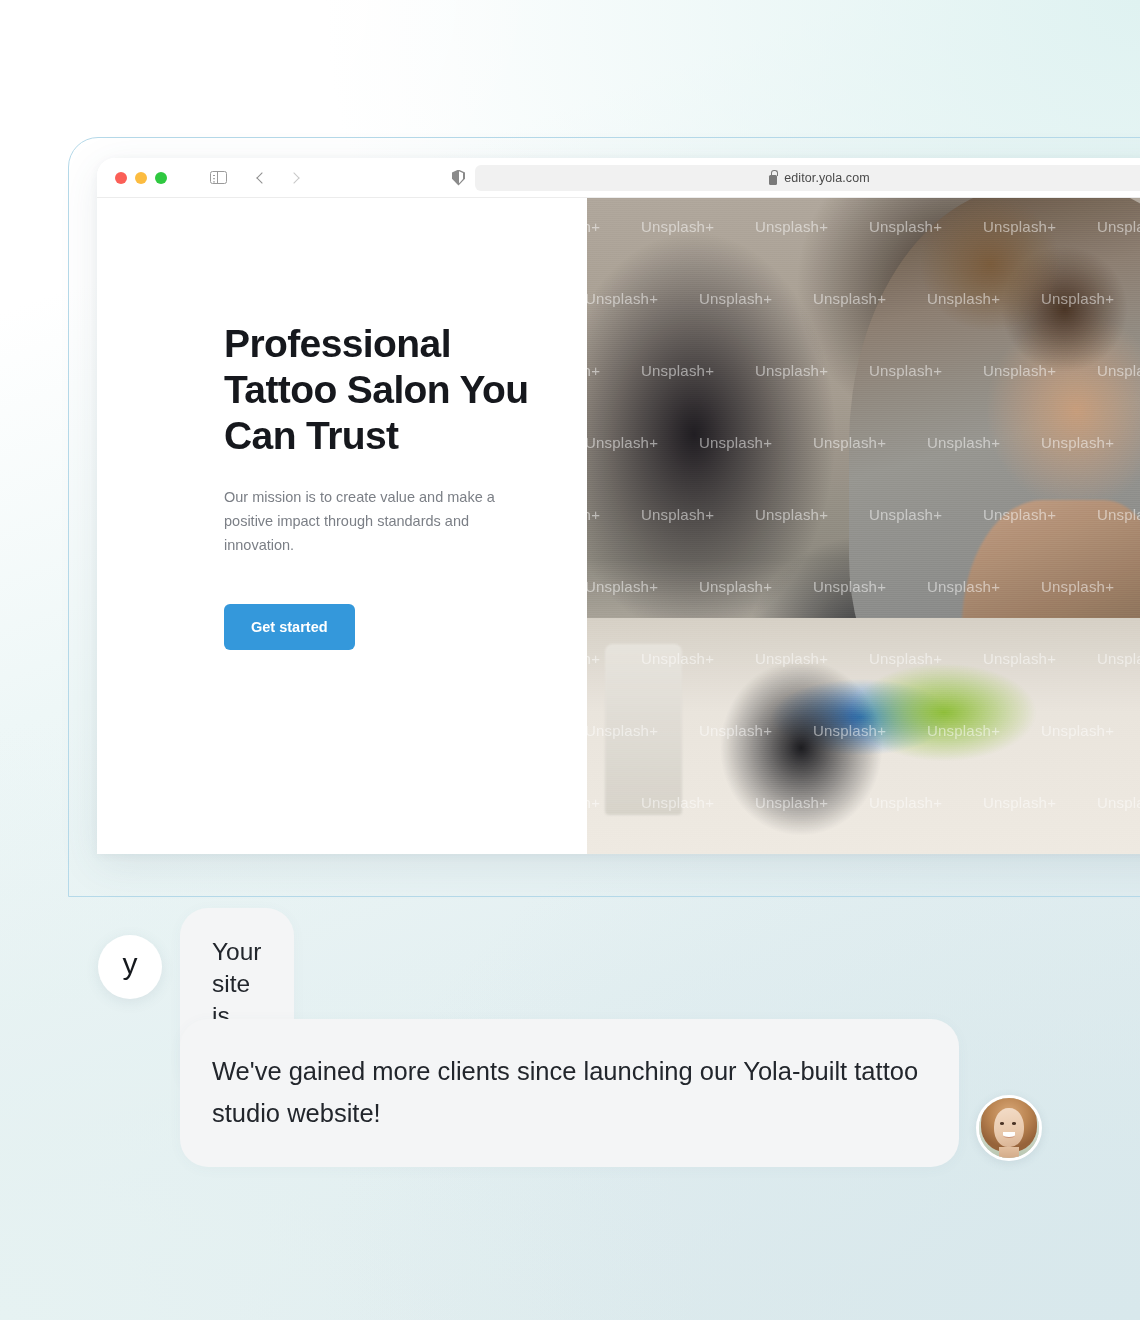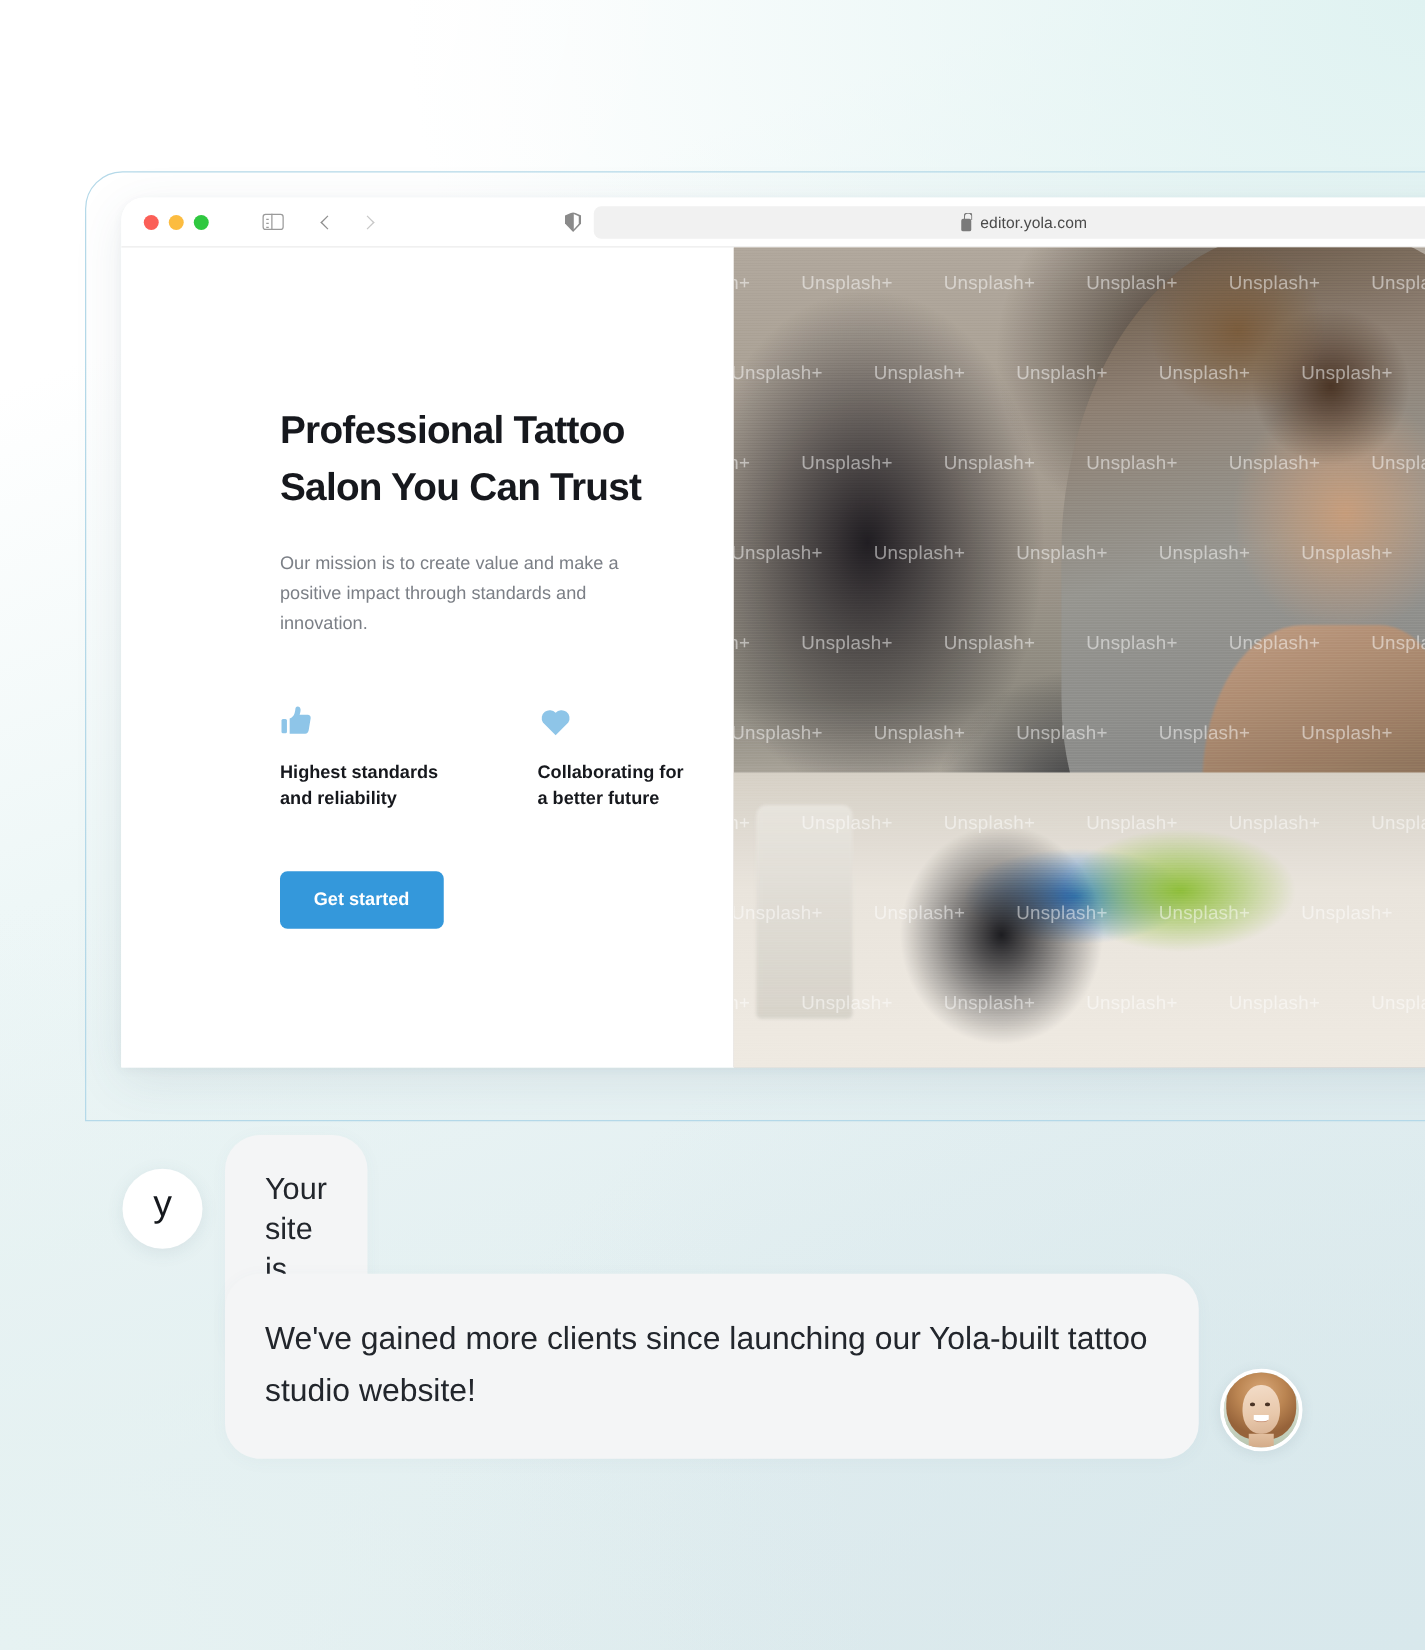--- a/index.html
+++ b/index.html
@@ -170,21 +170,21 @@
     background: #ffffff;
   }
   .site-right {
     flex: 1 1 auto;
     position: relative;
     overflow: hidden;
     background: #b9ada0;
   }
 
   .hero-title {
-    font-size: 31px;
+    font-size: 39px;
     line-height: 46px;
     font-weight: 700;
     color: #16181d;
     letter-spacing: -0.6px;
     max-width: 320px;
   }
   .hero-sub {
     margin-top: 26px;
     font-size: 14.5px;
     line-height: 24px;
@@ -431,40 +431,20 @@
         </div>
       </div>
     </div>
 
     <div class="site">
 
       <div class="site-left">
         <h1 class="hero-title">Professional Tattoo Salon You Can Trust</h1>
         <p class="hero-sub">Our mission is to create value and make a positive impact through standards and innovation.</p>
 
-        <div class="features">
-
-          <div class="feature">
-            <svg class="feat-icon" width="29" height="29" viewBox="0 0 24 24">
-              <rect x="1" y="10.5" width="3.6" height="9.5" rx="1" fill="currentColor"></rect>
-              <path d="M6.4 20.2V10.1c1.7-.5 2.6-1.8 3.2-3.3.4-1 .5-2 .6-3 .1-.9.5-1.6 1.5-1.6 1.1 0 1.8.8 1.9 1.9.1 1.2-.2 2.4-.6 3.6h5.3c1.3 0 2.2 1 2 2.3l-1.3 7.9c-.2 1.2-1 2.3-2.4 2.3H6.4z" fill="currentColor"></path>
-            </svg>
-            <div class="feat-label">Highest standards
-and reliability</div>
-          </div>
-
-          <div class="feature">
-            <svg class="feat-icon" width="29" height="29" viewBox="0 0 24 24">
-              <path d="M12 21.2 3.6 12.8A5.3 5.3 0 0 1 12 6.4a5.3 5.3 0 0 1 8.4 6.4L12 21.2z" fill="currentColor"></path>
-            </svg>
-            <div class="feat-label">Collaborating for
-a better future</div>
-          </div>
-
-        </div>
 
         <button class="cta">Get started</button>
       </div>
 
       <div class="site-right">
         <div class="photo">
           <div class="photo-bg"></div>
           <div class="photo-person"></div>
           <div class="photo-arm"></div>
           <div class="photo-table"></div>

